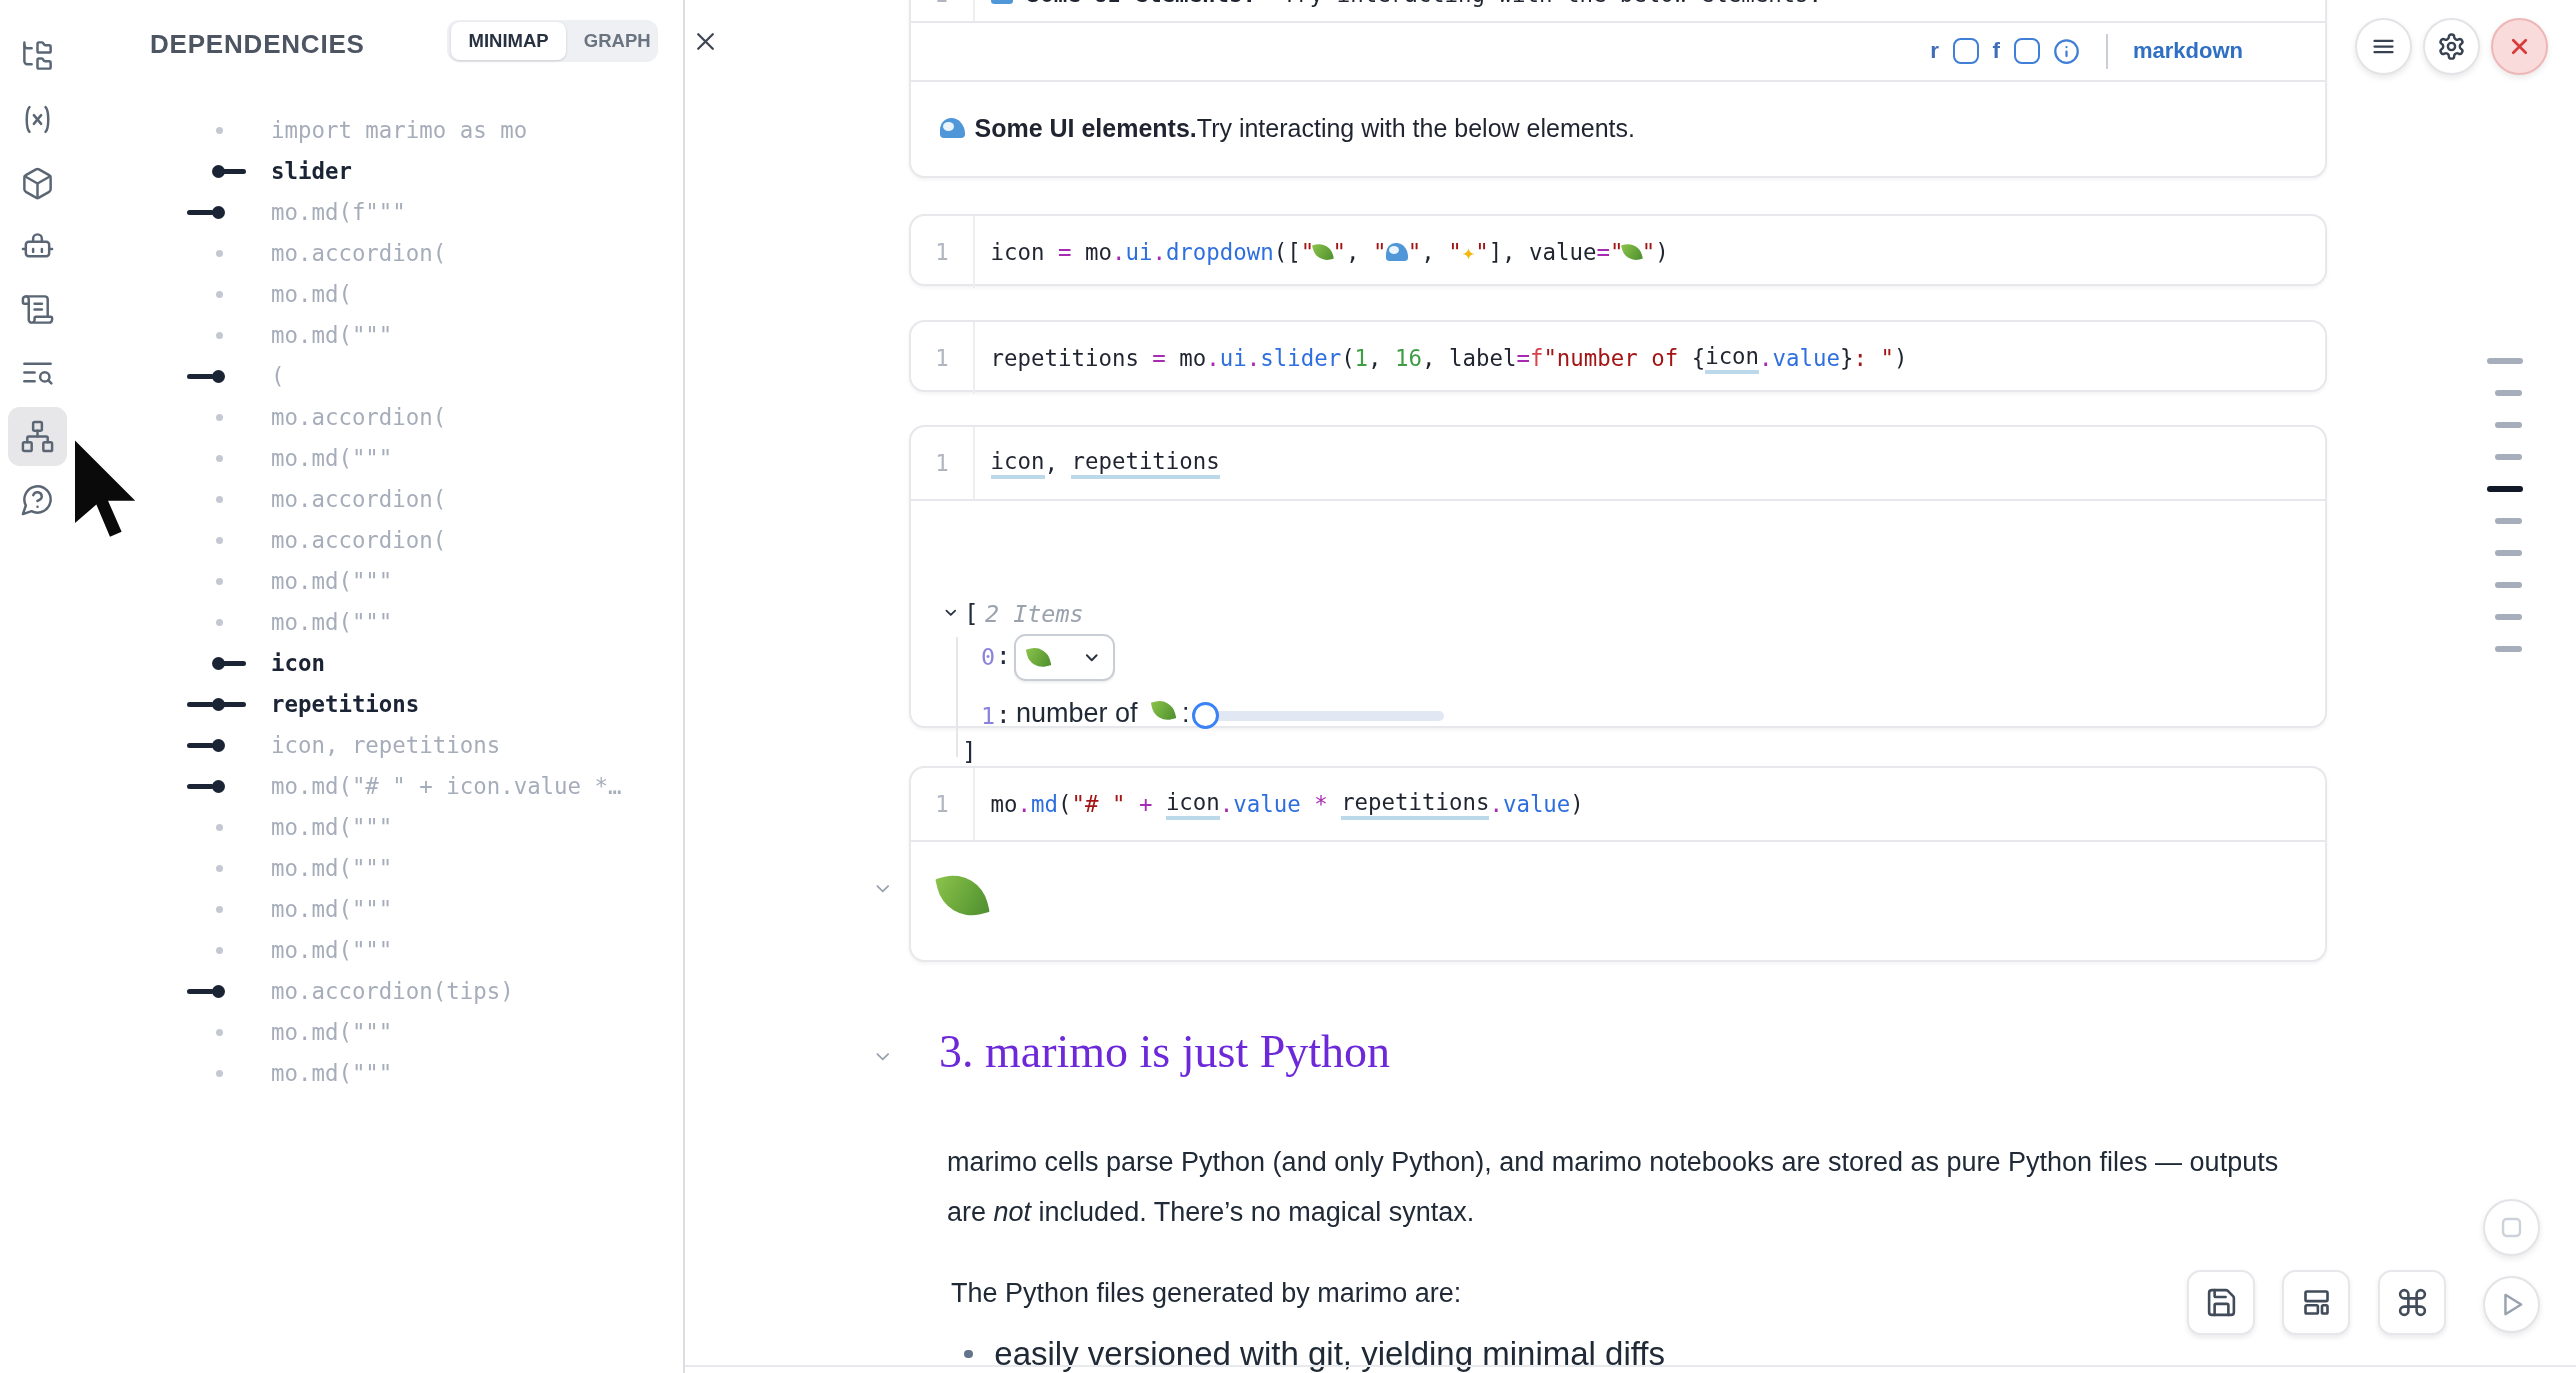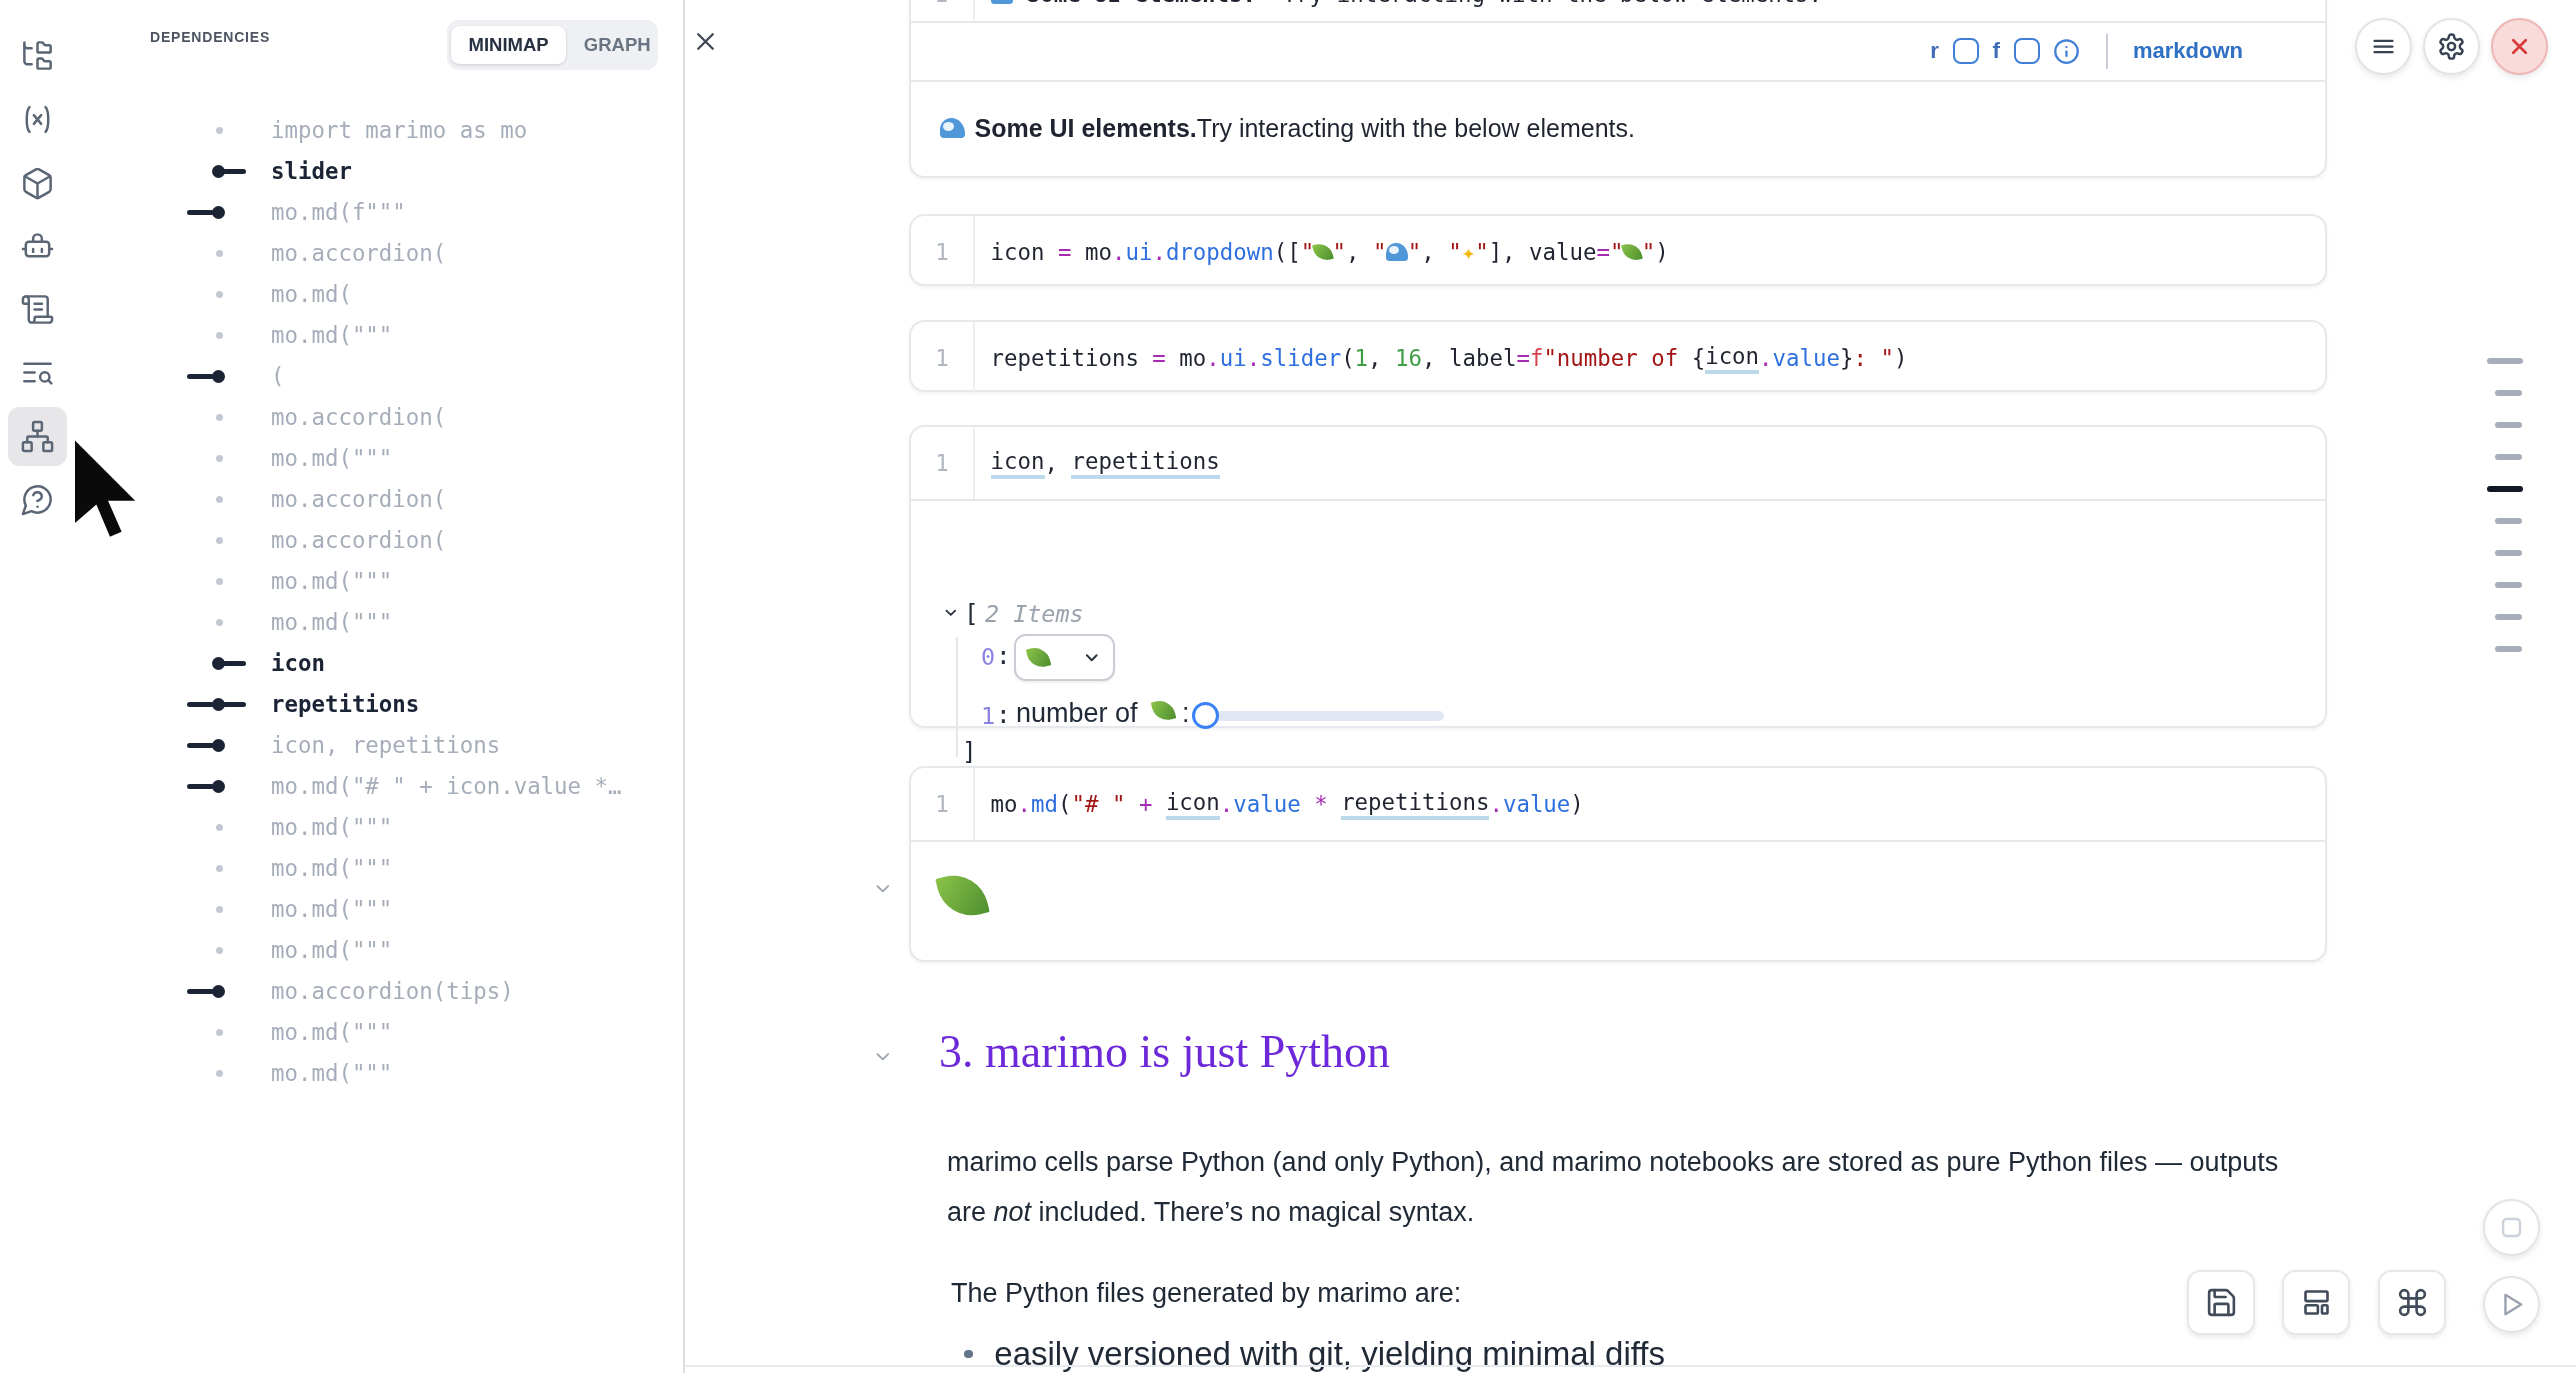--- a/index.html
+++ b/index.html
@@ -9,22 +9,22 @@
   svg{display:block}
 
   
   #rail{position:absolute;left:0;top:0;width:74px;height:1374px;border-right:2px solid #e7e8ea;background:#fff}
   .rail-btn{position:absolute;left:7.8px;width:59px;height:59px;display:flex;align-items:center;justify-content:center;border-radius:11.7px}
   .rail-btn.active{background:#e7e7ea}
   .rail-btn svg{stroke:#5b6675;fill:none;stroke-width:1.7;stroke-linecap:round;stroke-linejoin:round}
 
   
   #panel{position:absolute;left:74px;top:0;width:609px;height:1374px;background:#fff;border-right:2px solid #dcdde1}
-  #panel-title{position:absolute;left:76px;top:29px;font-size:14px;font-weight:700;letter-spacing:0.8px;color:#4d5562}
-  #seg{position:absolute;left:373px;top:19.5px;width:211px;height:50px;background:#eef0f3;border-radius:11.7px;display:flex;align-items:center;padding:0 3.9px;box-sizing:border-box}
+  #panel-title{position:absolute;left:76px;top:29px;font-size:26px;font-weight:700;letter-spacing:0.8px;color:#4d5562}
+  #seg{position:absolute;left:373px;top:19.5px;width:211px;height:42px;background:#eef0f3;border-radius:11.7px;display:flex;align-items:center;padding:0 3.9px;box-sizing:border-box}
   .seg-chip{height:38px;display:flex;align-items:center;justify-content:center;padding:0 17.6px;border-radius:8.8px;font-size:18.5px;font-weight:700}
   .seg-chip.on{background:#fff;color:#273142;box-shadow:0 1px 2.9px rgba(0,0,0,.15)}
   .seg-chip.off{color:#6a7380}
   #panel-close{position:absolute;left:619px;top:29px;width:25px;height:25px}
   #panel-close svg{stroke:#3f4754;stroke-width:2.2;stroke-linecap:round}
 
   #mm-list{position:absolute;left:0;top:110px;width:605px}
   .mm-row{position:relative;height:41px}
   .mm-label{position:absolute;left:197px;top:50%;transform:translateY(-54%);font-family:"DejaVu Sans Mono",monospace;
             font-size:22.4px;color:#a6adba;white-space:pre}

